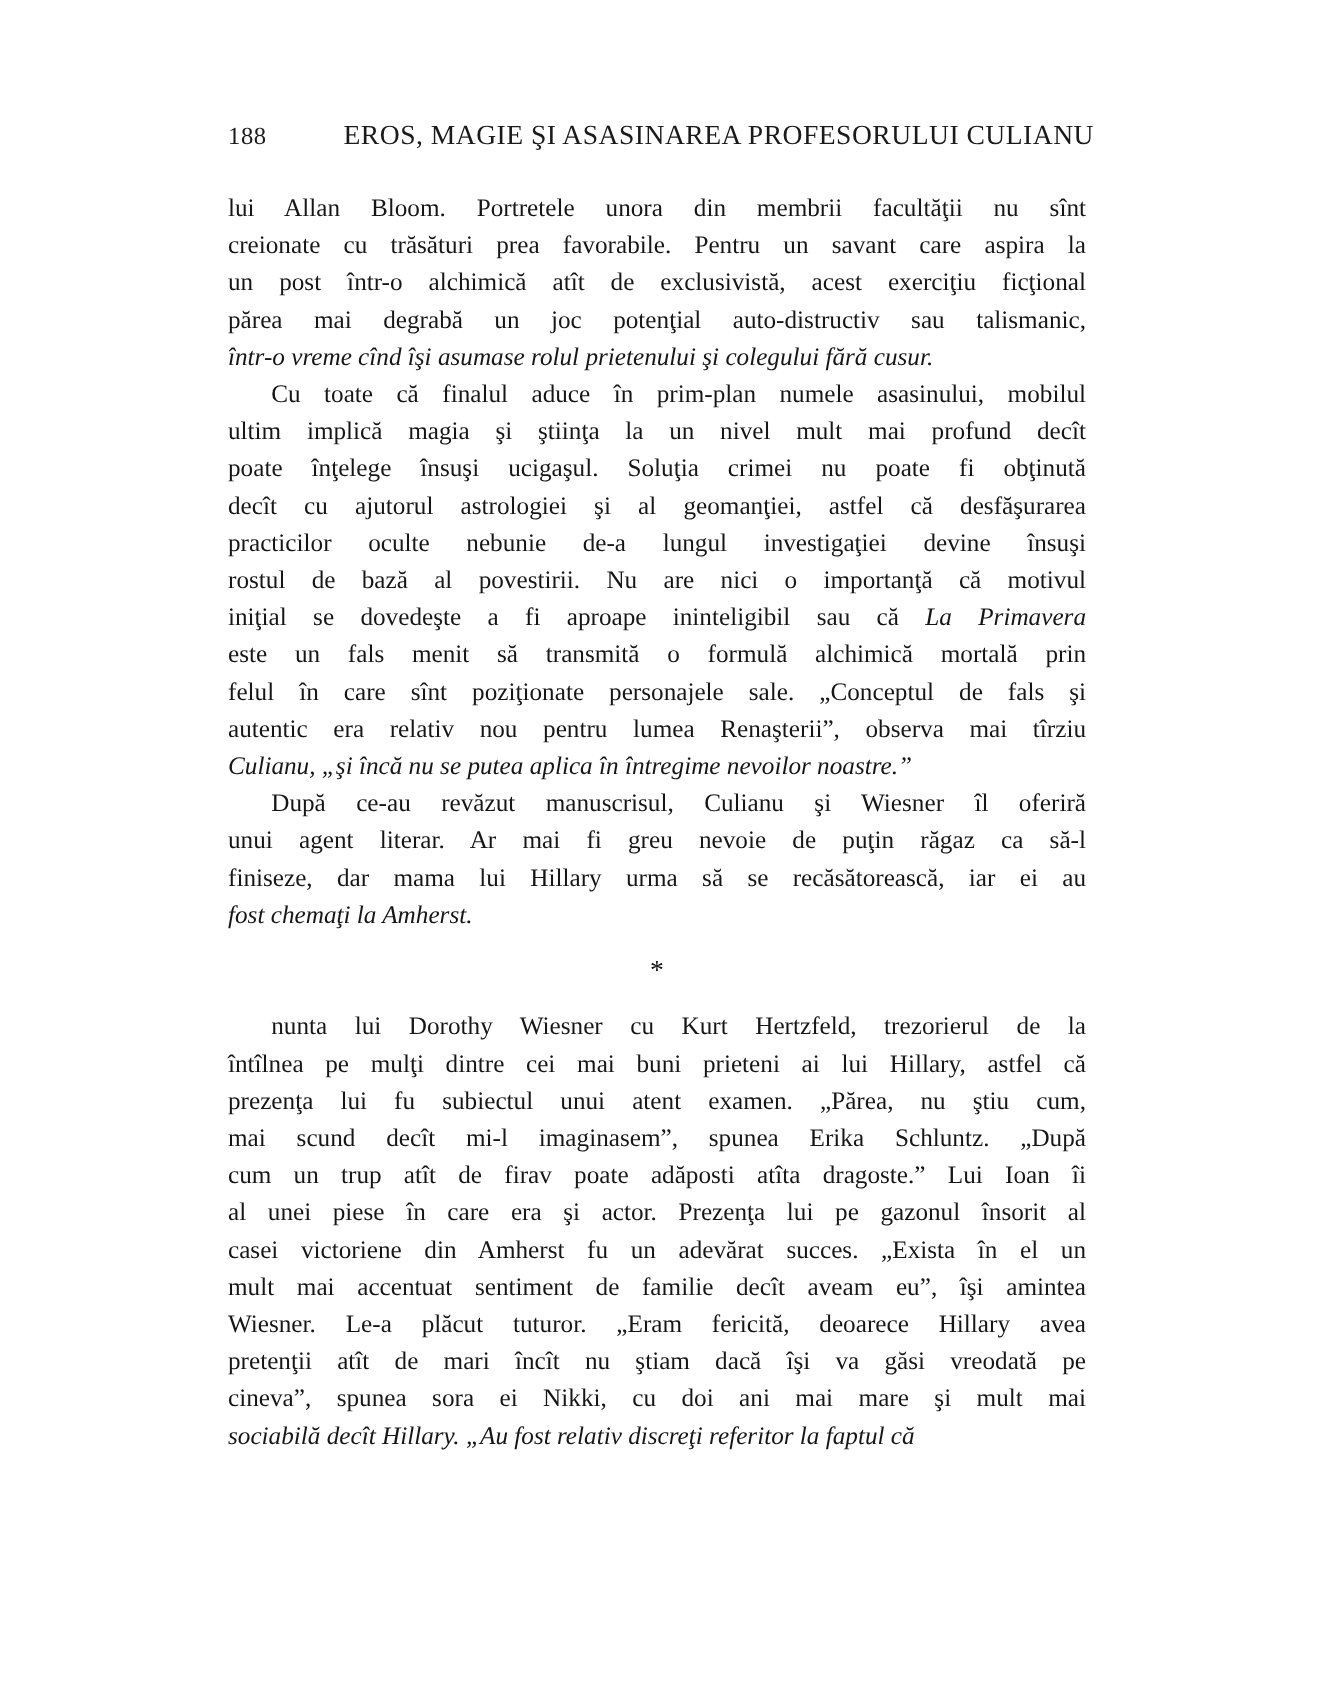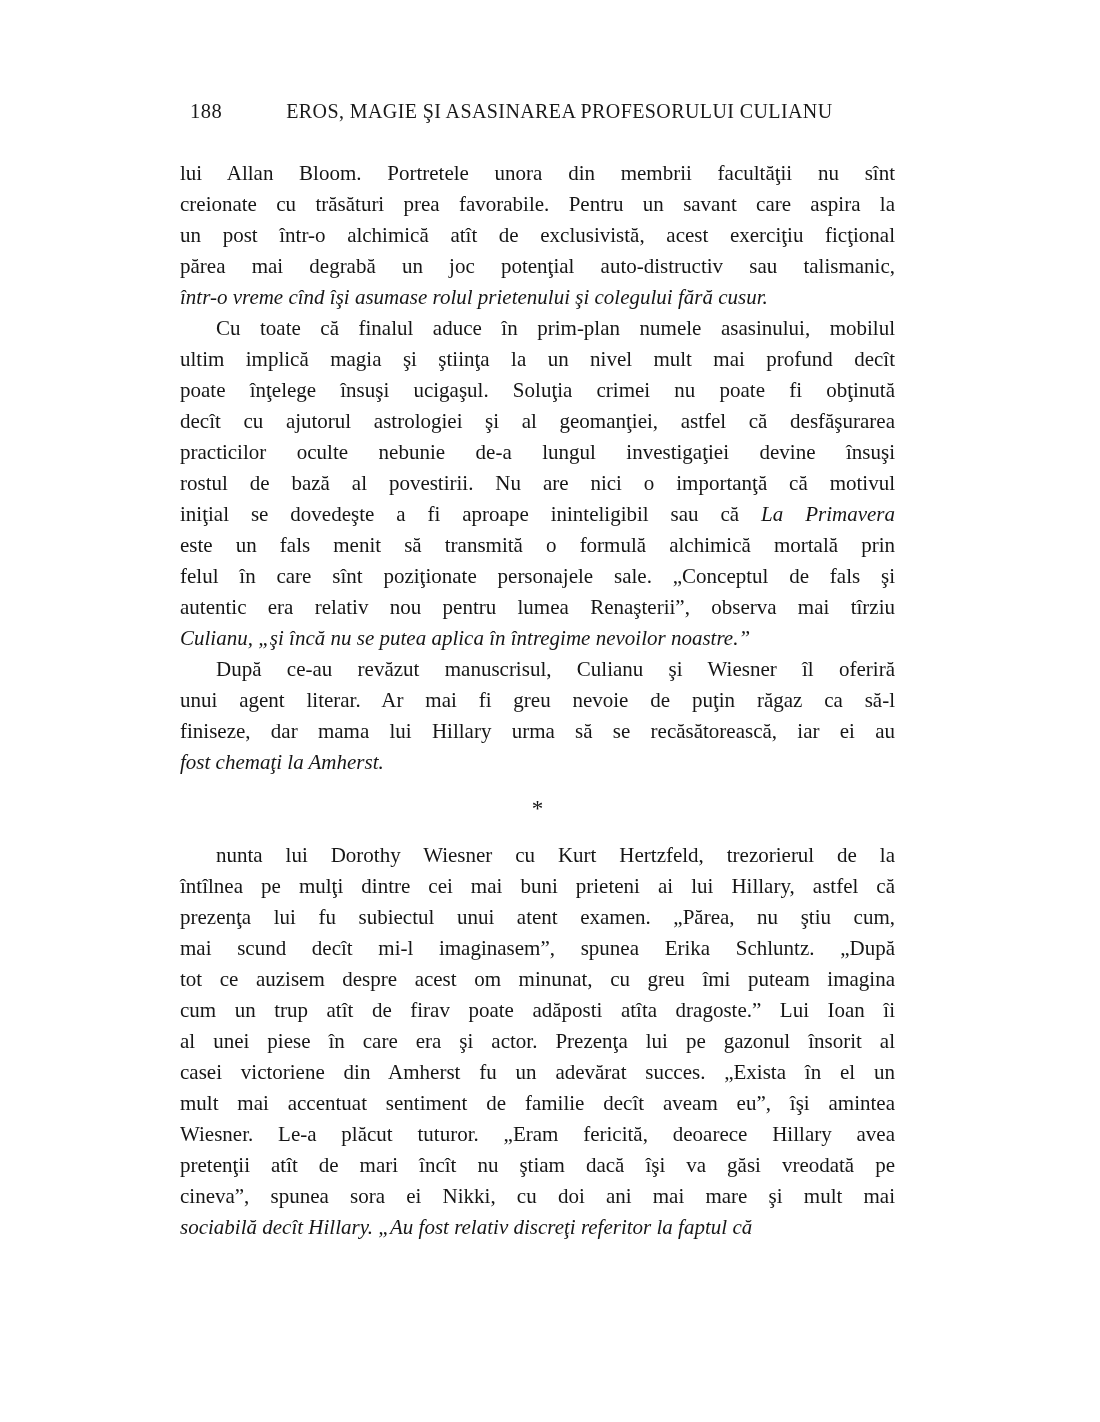--- a/index.html
+++ b/index.html
@@ -18,35 +18,34 @@
   }
   .running-head {
     position: absolute;
     left: 190px;
     top: 100px;
     width: 715px;
     display: flex;
     align-items: baseline;
     font-size: 20px;
     color: #1a1a1a;
-    gap: 20px;
   }
   .pagenum {
     font-size: 20.5px;
     letter-spacing: 0.5px;
   }
   .head-title {
-    margin-left: 44px;
-    font-size: 20px;
+    margin-left: 64px;
+    font-size: 23px;
     letter-spacing: 0.4px;
     white-space: nowrap;
   }
   .body-text {
     position: absolute;
-    left: 180px;
+    left: 190px;
     top: 158px;
     width: 715px;
     font-size: 21px;
     line-height: 31px;
     color: #161616;
   }
   .para { margin: 0; }
   .line {
     text-align: justify;
     text-align-last: justify;
@@ -109,21 +108,20 @@
         <div class="line last">fost chemaţi la Amherst.</div>
       </div>
 
     <div class="divider">*</div>
 
     <div class="para indented">
         <div class="line">nunta lui Dorothy Wiesner cu Kurt Hertzfeld, trezorierul de la</div>
         <div class="line">întîlnea pe mulţi dintre cei mai buni prieteni ai lui Hillary, astfel că</div>
         <div class="line">prezenţa lui fu subiectul unui atent examen. „Părea, nu ştiu cum,</div>
         <div class="line">mai scund decît mi-l imaginasem”, spunea Erika Schluntz. „După</div>
-        <div class="line">tot ce auzisem despre acest om minunat, cu greu îmi puteam imagina</div>
         <div class="line">cum un trup atît de firav poate adăposti atîta dragoste.” Lui Ioan îi</div>
         <div class="line">al unei piese în care era şi actor. Prezenţa lui pe gazonul însorit al</div>
         <div class="line">casei victoriene din Amherst fu un adevărat succes. „Exista în el un</div>
         <div class="line">mult mai accentuat sentiment de familie decît aveam eu”, îşi amintea</div>
         <div class="line">Wiesner. Le-a plăcut tuturor. „Eram fericită, deoarece Hillary avea</div>
         <div class="line">pretenţii atît de mari încît nu ştiam dacă îşi va găsi vreodată pe</div>
         <div class="line">cineva”, spunea sora ei Nikki, cu doi ani mai mare şi mult mai</div>
         <div class="line last">sociabilă decît Hillary. „Au fost relativ discreţi referitor la faptul că</div>
       </div>
 

